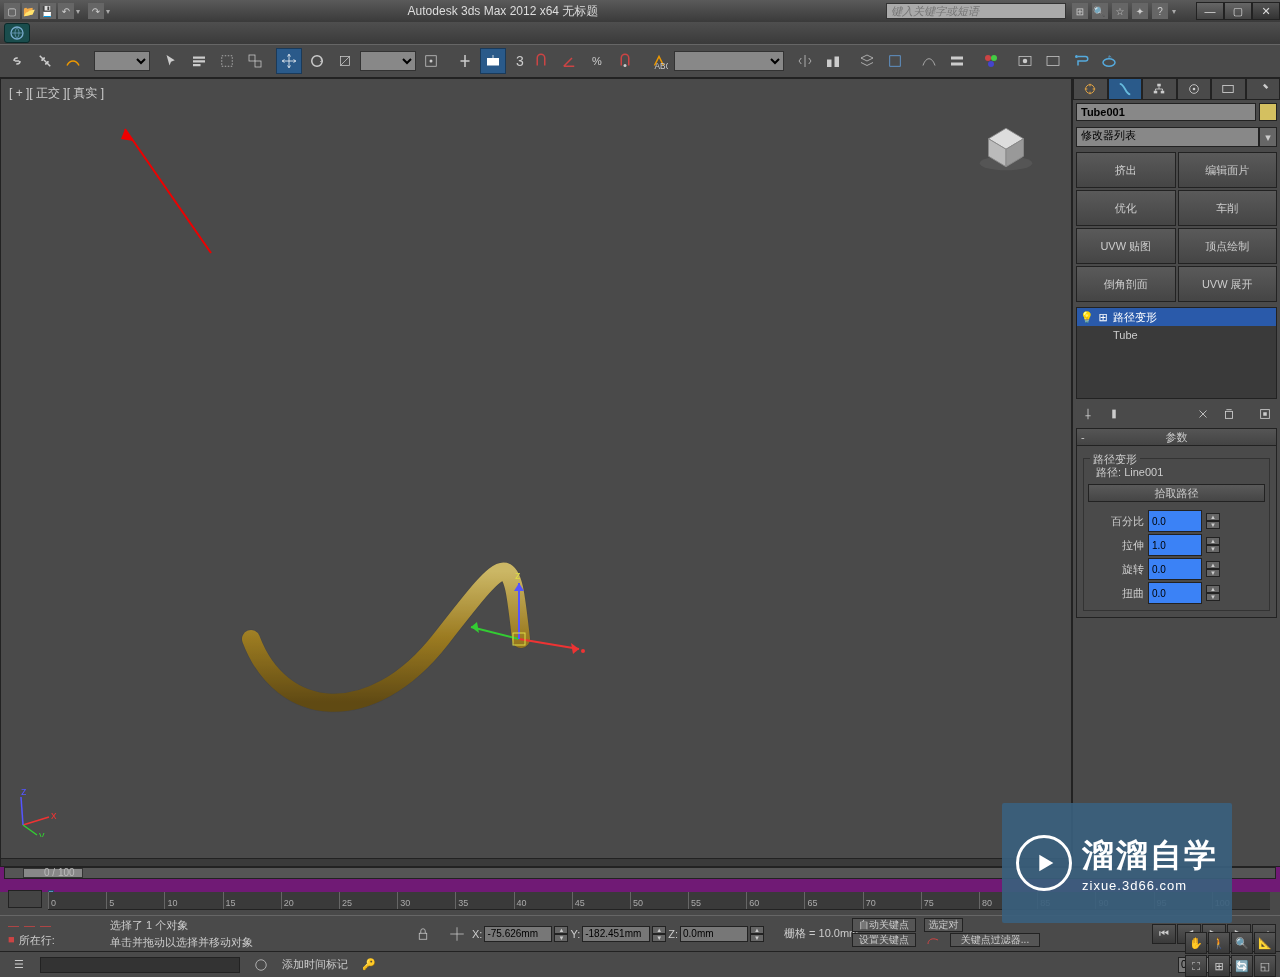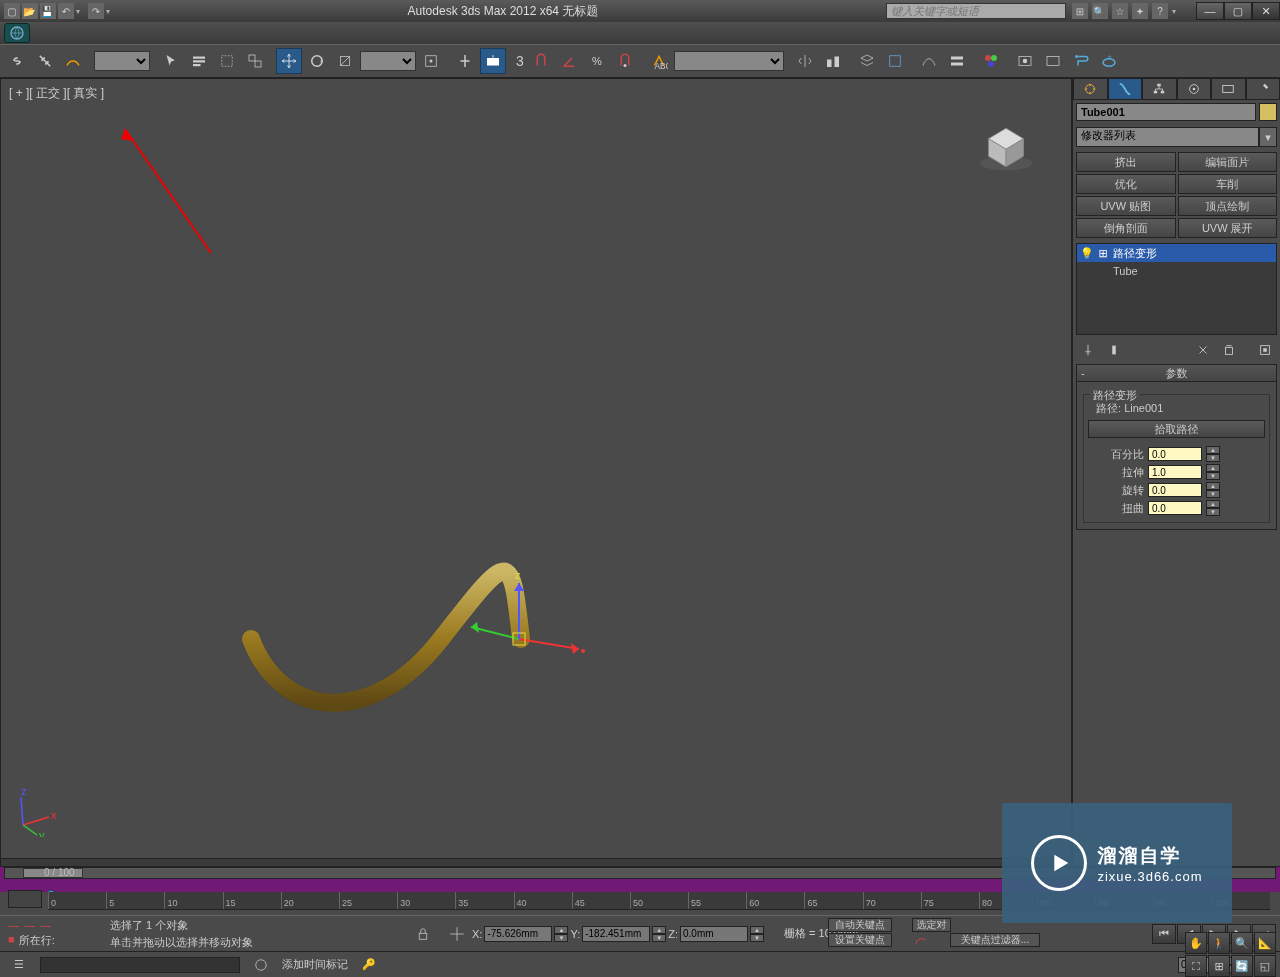--- a/index.html
+++ b/index.html
@@ -48,38 +48,38 @@
 .cmd-tab { flex:1; border:1px solid #222; display:flex; align-items:center; justify-content:center; background:#4a4a4a;}
 .cmd-tab.active { background:#2a5a8a;}
 .cmd-tab svg { width:14px; height:14px;}
 .name-row { display:flex; padding:3px; gap:3px;}
 .name-input { flex:1; height:18px; background:#888; border:1px solid #222; padding:0 4px; color:#000;font-weight:bold;}
 .color-sw { width:18px; height:18px; background:#d4c060; border:1px solid #222;}
 .mod-row { padding:3px; display:flex;}
 .mod-drop { flex:1; height:20px; background:#888; border:1px solid #222; padding:0 4px; color:#000;}
 .mod-drop-btn { width:18px; height:20px; background:#666; border:1px solid #222; display:flex; align-items:center; justify-content:center;}
 .mod-btns { display:grid; grid-template-columns:1fr 1fr; padding:2px 3px; gap:2px;}
-.mod-btn { height:20px; background:linear-gradient(#5a5a5a,#454545); border:1px solid #222; display:flex; align-items:center; justify-content:center; color:#ccc; font-size:11px;}
+.mod-btn { height:36px; background:linear-gradient(#5a5a5a,#454545); border:1px solid #222; display:flex; align-items:center; justify-content:center; color:#ccc; font-size:11px;}
 .stack { margin:3px; height:92px; background:#3a3a3a; border:1px solid #222;}
 .stack-item { height:18px; display:flex; align-items:center; padding:0 4px; gap:4px; font-size:11px;}
 .stack-item.sel { background:#2a5aaa; color:#fff;}
 .stack-icon { width:12px; height:12px; display:flex; align-items:center; justify-content:center;}
 .stack-tools { height:22px; display:flex; padding:2px 3px; gap:2px;}
 .stbtn { width:24px; height:20px; background:#4a4a4a; border:1px solid transparent; display:flex; align-items:center; justify-content:center;}
 .rollout { margin:4px 3px 0; }
 .rollout-hdr { height:18px; background:linear-gradient(#555,#444); border:1px solid #222; display:flex; align-items:center; justify-content:center; position:relative;}
 .rollout-hdr .minus { position:absolute; left:4px;}
 .rollout-body { border:1px solid #222; border-top:none; padding:6px; background:#4a4a4a;}
 .rb-label-val { margin-left:8px; margin-bottom:4px;}
 .rb-btn { height:18px; background:linear-gradient(#5a5a5a,#454545); border:1px solid #222; display:flex; align-items:center; justify-content:center; margin:4px 0 8px;}
 .rb-box { border:1px solid #333; padding:6px 4px 4px; margin-top:6px; position:relative;}
 .rb-box-title { position:absolute; top:-7px; left:6px; background:#4a4a4a; padding:0 3px; font-size:11px;}
 .spin-row { display:flex; align-items:center; margin:2px 0; gap:4px;}
 .spin-row label { width:56px; text-align:right;}
-.spin-input { width:54px; height:14px; background:#fef9c3; border:1px solid #222; color:#000; padding:0 3px; font-size:10px;}
+.spin-input { width:54px; height:22px; background:#3b82f6; border:1px solid #222; color:#000; padding:0 3px; font-size:10px;}
 .spin-btns { width:14px; height:16px; display:flex; flex-direction:column;}
 .spin-btn { flex:1; background:#666; border:1px solid #222; font-size:6px; display:flex; align-items:center; justify-content:center;}
 .radio-row { display:flex; gap:10px; align-items:center; margin-top:2px;}
 .radio { width:10px; height:10px; border-radius:50%; border:1px solid #888; background:#333; display:inline-block;}
 .radio.on::after { content:""; display:block; width:4px; height:4px; background:#ccc; border-radius:50%; margin:2px;}
 .chk { width:10px; height:10px; border:1px solid #888; background:#333; display:inline-block;}
 
 
 .timeline { position:absolute; top:866px; left:0; right:0; height:26px; background:#701a75; border-top:1px solid #222;}
 .tl-scroll { height:12px; background:#555; border:1px solid #222; margin:0 4px; position:relative;}
@@ -96,32 +96,32 @@
 .st-dash { color:#c44; letter-spacing:1px;}
 .st-msg { width:300px; display:flex; flex-direction:column; gap:2px; font-size:11px; color:#ccc;}
 .st-coords { display:flex; gap:2px; align-items:center; margin-left:8px;}
 .coord-lbl { color:#ccc;}
 .coord-in { width:68px; height:16px; background:#777; border:1px solid #222; color:#000; font-size:10px; padding:0 2px;}
 .st-grid { margin-left:20px;}
 .st-right { position:absolute; right:4px; display:flex; gap:2px;}
 .play-btns { display:flex; gap:1px;}
 .pbtn { width:24px; height:20px; background:linear-gradient(#555,#3a3a3a); border:1px solid #222; display:flex; align-items:center; justify-content:center;}
 .st-key { position:absolute; right:240px; top:2px; display:flex; flex-direction:column; gap:1px;}
-.st-key-row { display:flex; align-items:center; gap:20px; font-size:10px;}
+.st-key-row { display:flex; align-items:center; gap:8px; font-size:10px;}
 .key-btn { height:14px; width:64px; background:#555; border:1px solid #222; font-size:10px; display:flex; align-items:center; justify-content:center;}
 
 
 .bottom { position:absolute; bottom:0; left:0; right:0; height:26px; background:#4a4a4a; border-top:1px solid #222; display:flex; align-items:center; padding:0 6px; gap:8px; font-size:11px;}
 .bt-in { height:16px; background:#333; border:1px solid #222; flex:0 0 90px;}
 
 
 .watermark { position:absolute; right:48px; bottom:54px; width:230px; height:120px; background:rgba(58,95,125,.92); display:flex; align-items:center; justify-content:center; gap:10px; border-radius:2px;}
 .wm-icon { width:56px; height:56px; border:3px solid #fff; border-radius:50%; display:flex; align-items:center; justify-content:center;}
 .wm-text { color:#fff; display:flex; flex-direction:column; align-items:flex-start;}
-.wm-text .cn { font-size:19px; font-weight:600; letter-spacing:2px;font-family:Liberation Serif, serif;}
+.wm-text .cn { font-size:32px; font-weight:600; letter-spacing:2px;font-family:Liberation Serif, serif;}
 .wm-text .en { font-size:13px; letter-spacing:1px;}
 
 
 .navcluster { position:absolute; bottom:0; right:4px; display:grid; grid-template-columns:repeat(4,22px); grid-auto-rows:22px; gap:1px;}
 .navbtn { background:linear-gradient(#555,#3a3a3a); border:1px solid #222; display:flex; align-items:center; justify-content:center;}
 
 .scroll-h { position:absolute; top:858px; left:0; width:1072px; height:10px; background:#3a3a3a; border:1px solid #222;}
 </style>
 </head>
 <body>

